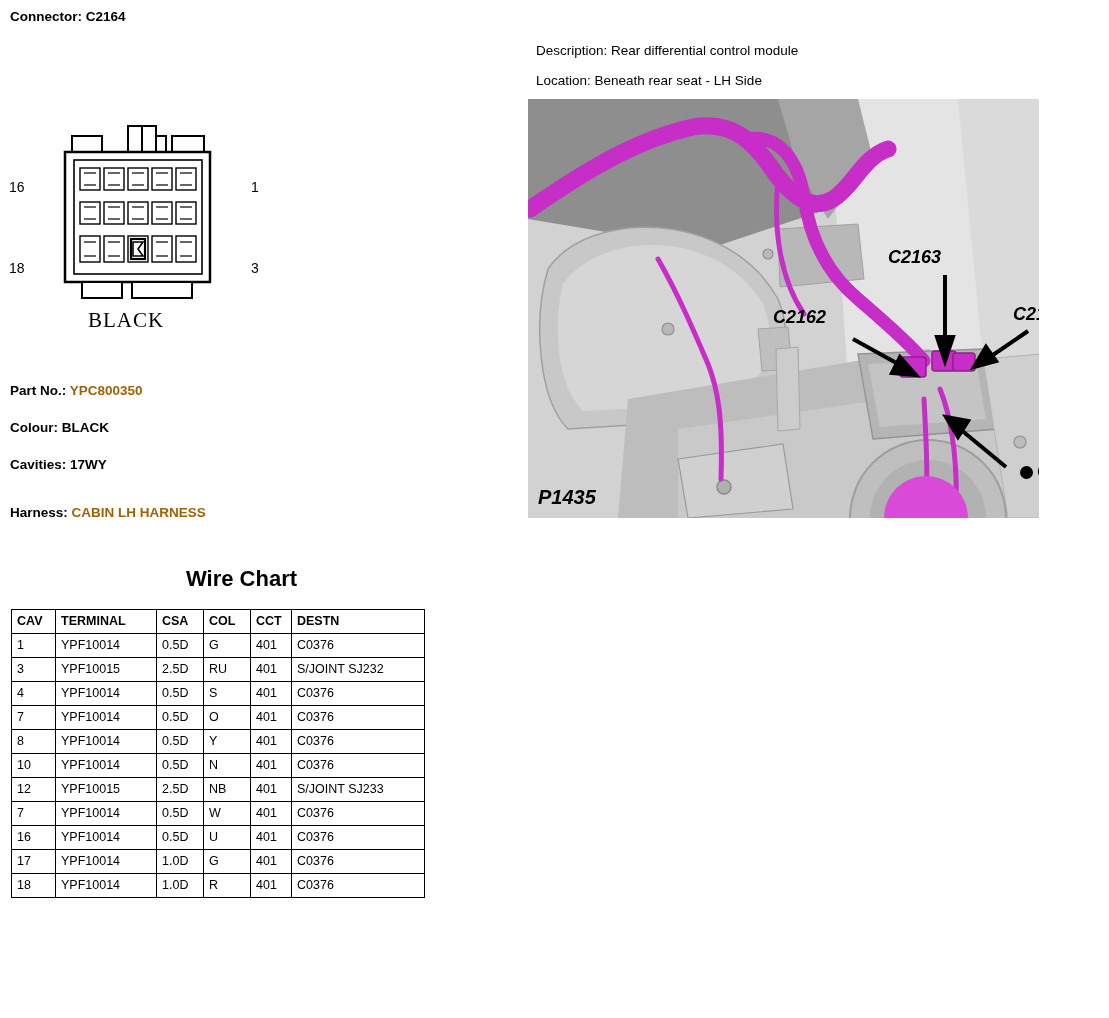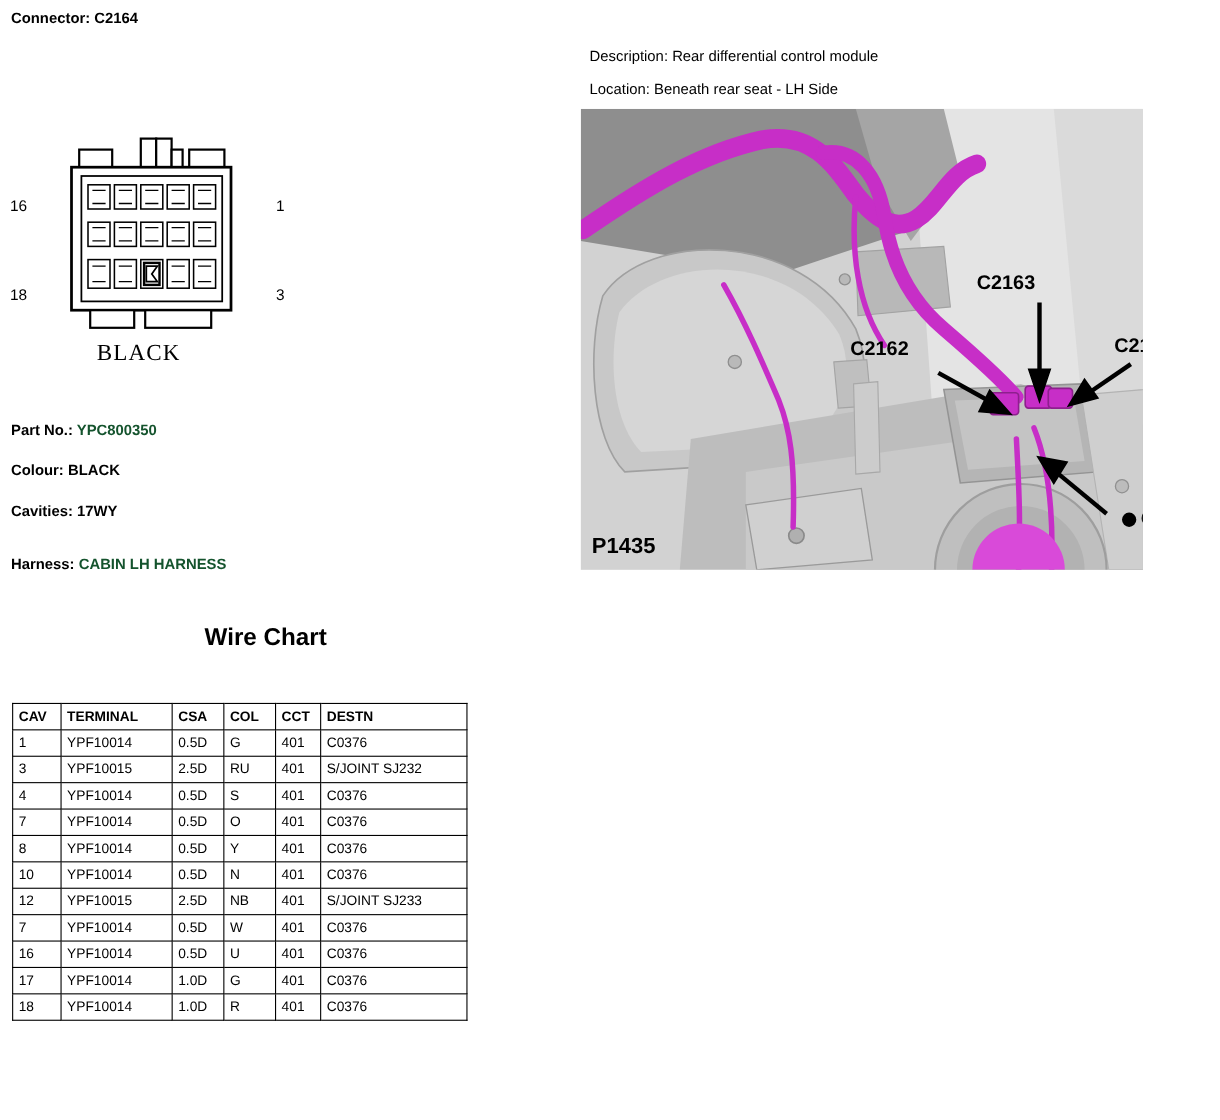--- a/index.html
+++ b/index.html
@@ -54,39 +54,39 @@
   }
 
   .info-line {
     position: absolute;
     left: 10px;
     font-size: 13.5px;
     font-weight: bold;
     white-space: nowrap;
   }
   .info-line .val-green {
-    color: #14532d;
+    color: #a16207;
   }
   .info-line .val-black {
     color: #000;
   }
 
   
   .wire-chart-title {
     position: absolute;
     left: 155px;
     top: 566px;
     font-size: 22px;
     font-weight: bold;
     margin-left: 31px;
   }
   table.wirechart {
     position: absolute;
     left: 11px;
-    top: 639px;
+    top: 609px;
     border-collapse: collapse;
     font-size: 12.5px;
   }
   table.wirechart th,
   table.wirechart td {
     border: 1px solid #000;
     padding: 3px 5px 4px 5px;
     text-align: left;
     font-weight: normal;
     height: 16px;
@@ -114,20 +114,21 @@
 
   .photo {
     position: absolute;
     left: 528px;
     top: 99px;
     width: 511px;
     height: 419px;
     background: #d9d9d9;
     overflow: hidden;
     border: 0;
+    font-style: italic;
   }
   .photo-id {
     position: absolute;
     left: 10px;
     bottom: 9px;
     font-size: 20px;
     font-weight: bold;
     color: #000;
     z-index: 40;
   }

